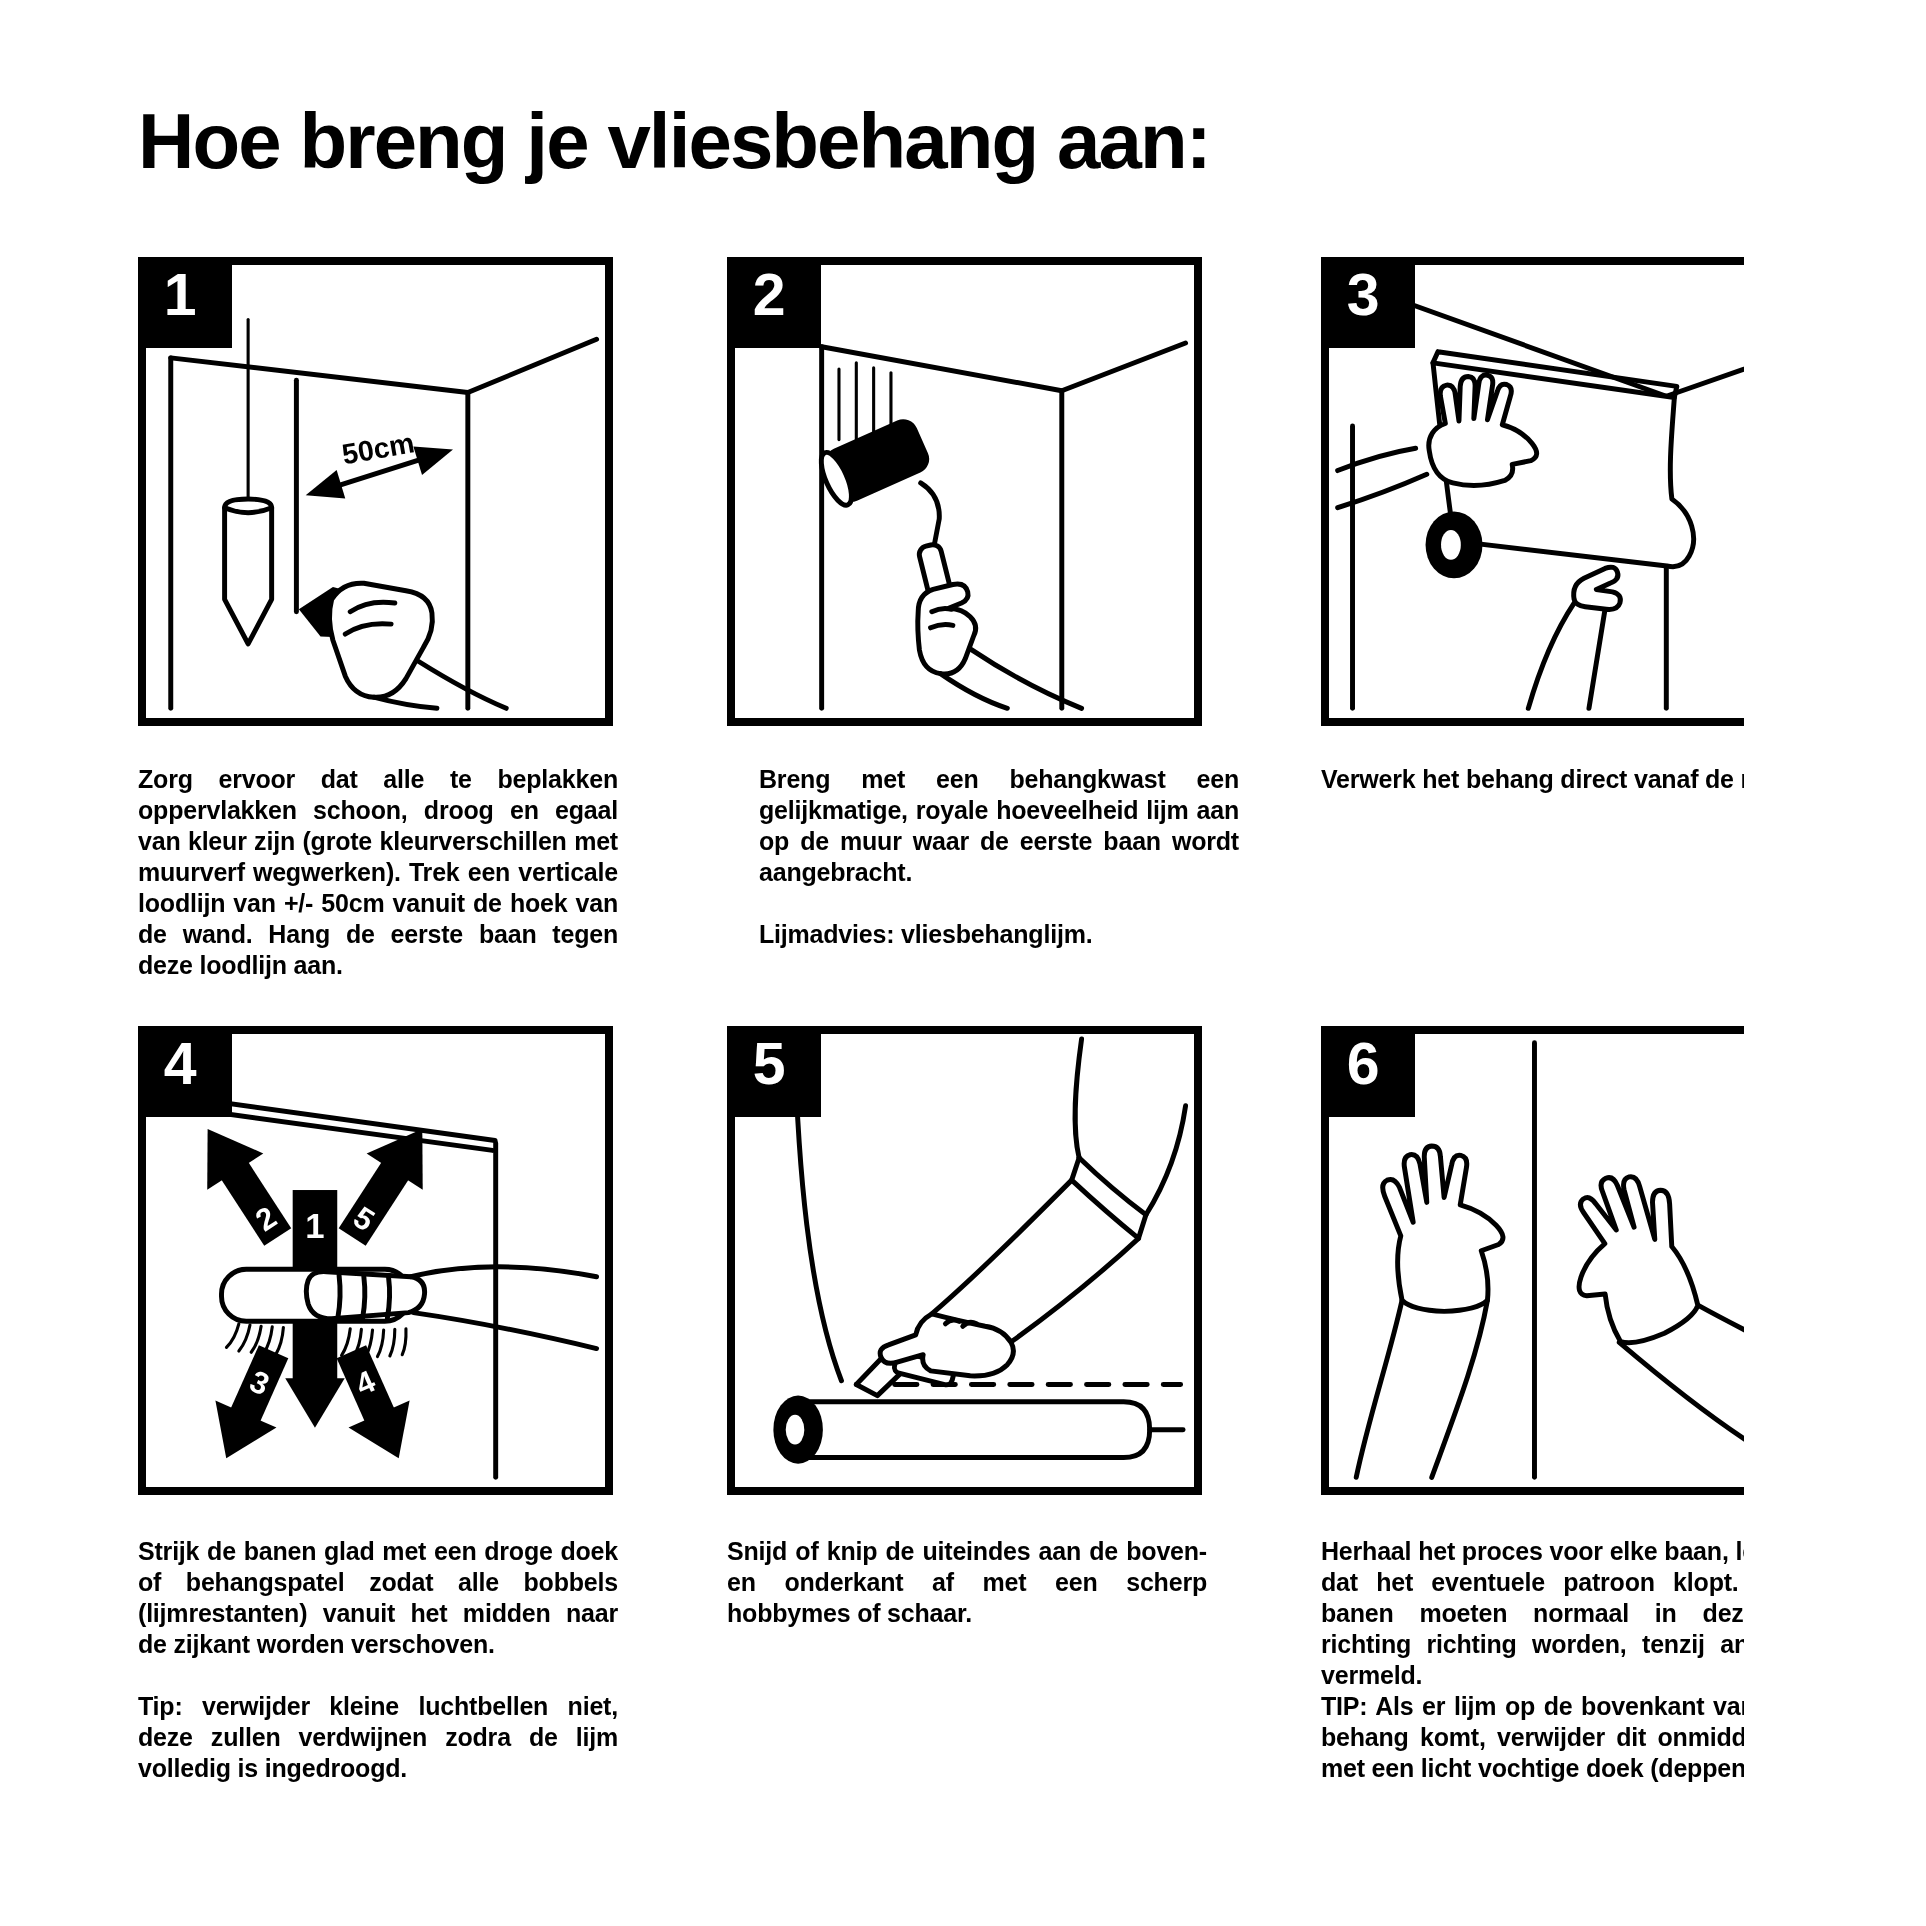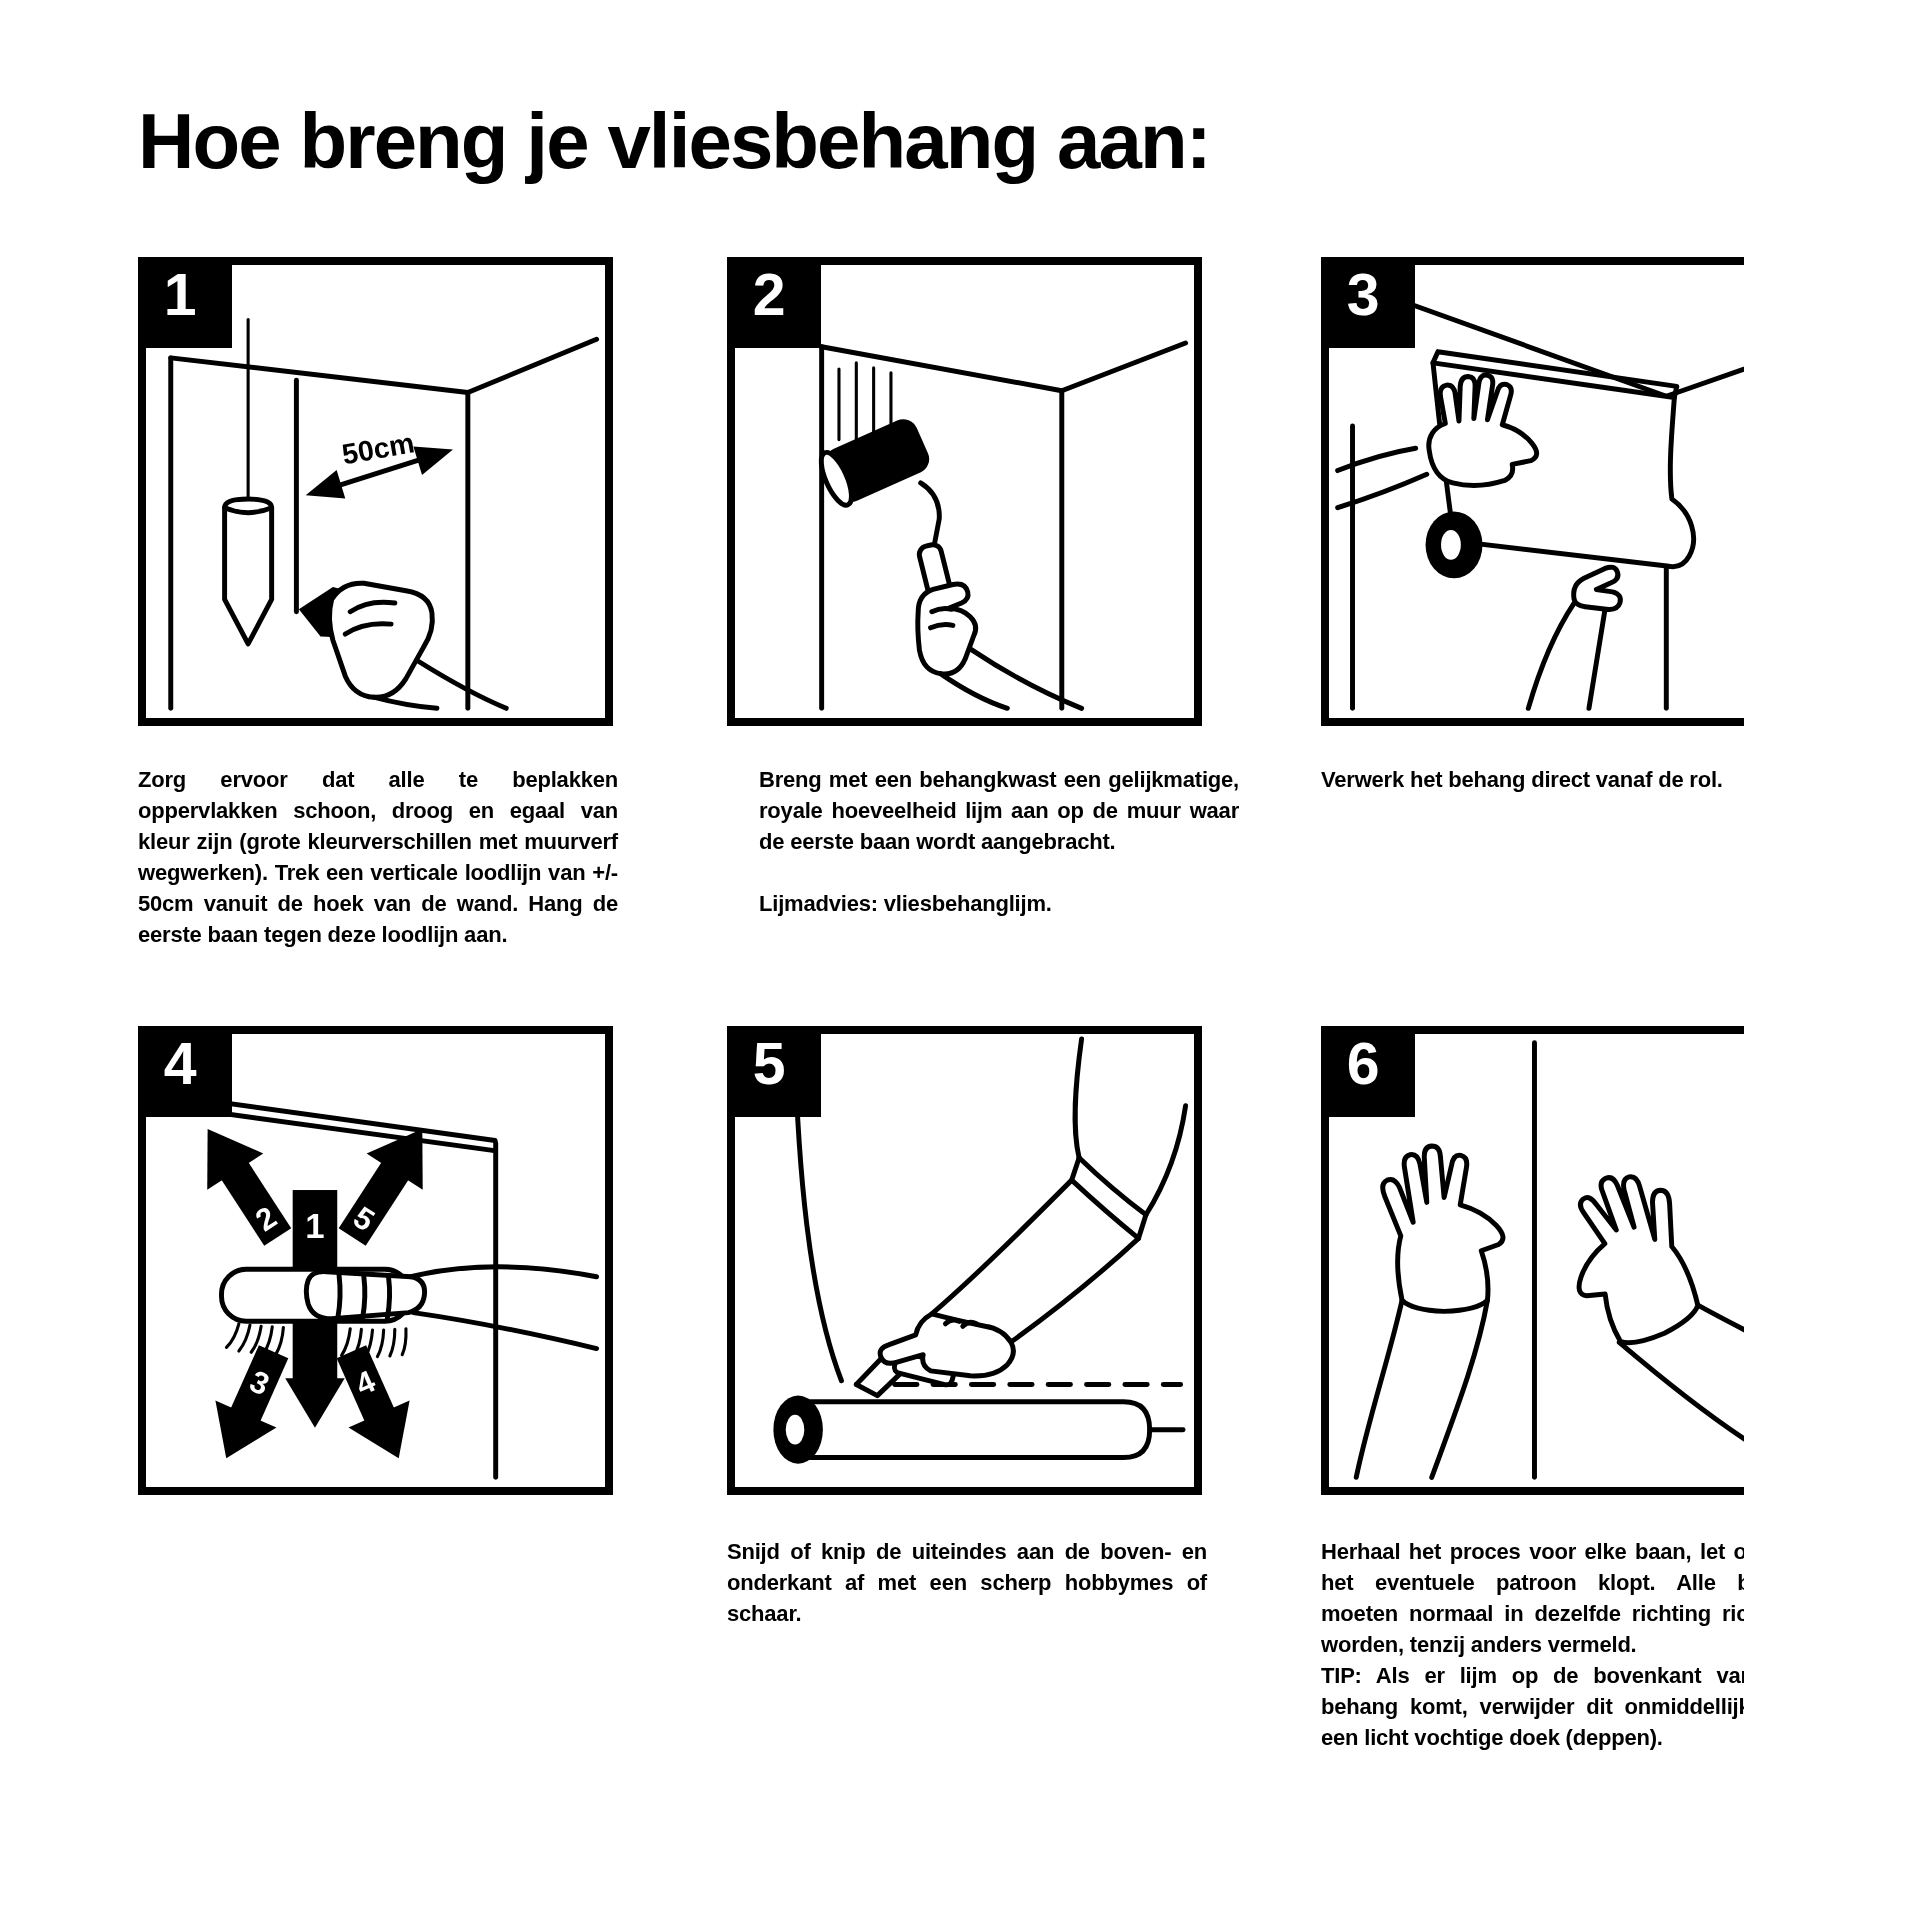--- a/index.html
+++ b/index.html
@@ -6,21 +6,21 @@
   .page{position:relative;width:1744px;height:1926px;background:#fff;overflow:hidden;
         font-family:"Liberation Sans",sans-serif;color:#000;}
   .title{position:absolute;left:138px;top:96px;font-size:78px;font-weight:bold;
          letter-spacing:-1.9px;white-space:nowrap;}
   .panel{position:absolute;width:475px;height:469px;border:8.3px solid #000;
          background:#fff;box-sizing:border-box;}
   .badge{position:absolute;top:-8.3px;left:-8.3px;width:94px;height:91px;background:#000;
          color:#fff;font-size:59px;font-weight:bold;box-sizing:border-box;
          padding:9px 0 0 26px;line-height:1;}
   .illus{position:absolute;left:0;top:0;width:458px;height:452px;}
-  .caption{position:absolute;width:480px;font-size:22px;line-height:31px;font-weight:bold;
+  .caption{position:absolute;width:480px;font-size:25px;line-height:31px;font-weight:bold;
            text-align:justify;white-space:pre-line;letter-spacing:-0.2px;}
   svg text{font-family:"Liberation Sans",sans-serif;font-weight:bold;}
   svg .ln{stroke:#000;stroke-width:8;fill:none;stroke-linecap:round;stroke-linejoin:round;}
   svg .thin{stroke:#000;stroke-width:5;fill:none;stroke-linecap:round;}
   svg .wh{fill:#fff;stroke:#000;stroke-width:8;stroke-linejoin:round;}
   svg .bk{fill:#000;stroke:none;}
 </style>
 </head>
 <body>
 
@@ -180,20 +180,23 @@
         <path class="wh" d="M262 398 Q268 382 292 384 L428 392 Q452 396 450 420 Q448 444 424 450 L300 460 Q270 460 262 436 Q256 414 262 398 Z"></path>
         <path class="ln" d="M312 390 Q316 424 310 458" stroke-width="6"></path>
         <path class="ln" d="M352 392 Q356 424 350 459" stroke-width="6"></path>
         <path class="ln" d="M392 394 Q396 424 390 459" stroke-width="6"></path>
         <path class="ln" d="M428 392 Q560 360 728 392"></path>
         <path class="ln" d="M432 450 Q570 470 728 508"></path>
       </g>
     </svg>
     <div class="badge">4</div>
   </div>
+  <div class="caption" style="left:138px;top:1536px;">Strijk de banen glad met een droge doek of behangspatel zodat alle bobbels (lijmrestanten) vanuit het midden naar de zijkant worden verschoven.
+
+Tip: verwijder kleine luchtbellen niet, deze zullen verdwijnen zodra de lijm volledig is ingedroogd.</div>
 
   <div class="panel" style="left:727px;top:1026px;">
     <svg class="illus" viewBox="0 0 740 730" preserveAspectRatio="none">
       <path class="ln" d="M96 14 C 102 210 118 420 172 560"></path>
       <path class="ln" d="M196 566 L720 566" stroke-width="7" stroke-dasharray="36 26"></path>
       <g>
         <path class="wh" d="M100 594 L628 594 Q670 594 670 639 Q670 684 628 684 L100 684 Z"></path>
         <path class="ln" d="M670 639 H724" stroke-width="7"></path>
         <ellipse cx="102" cy="639" rx="40" ry="55" class="bk"></ellipse>
         <ellipse cx="97" cy="639" rx="15" ry="24" fill="#fff"></ellipse>

